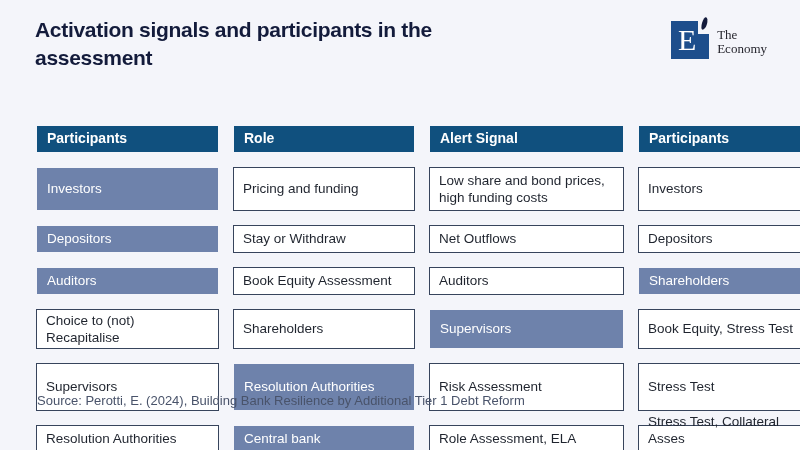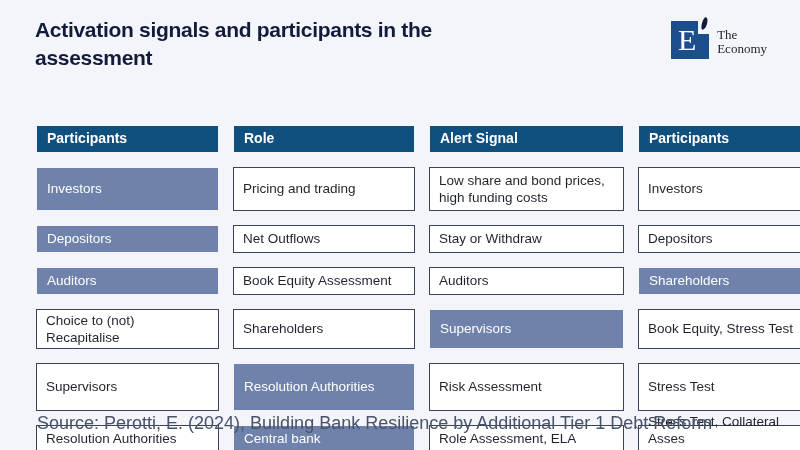--- a/index.html
+++ b/index.html
@@ -110,22 +110,22 @@
     background: #FFFFFF;
     color: #1F242E;
     box-shadow: 0 0 0 1px #37445C;
     padding: 0 9px;
   }
 
   
   .source {
     position: absolute;
     left: 37px;
-    top: 413px;
-    font-size: 18px;
+    top: 393px;
+    font-size: 13px;
     color: #49536A;
   }
 </style>
 </head>
 <body>
 
 <div class="slide">
 
   <h1 class="title">Activation signals and participants in the
 assessment</h1>
@@ -141,27 +141,27 @@
       <span>Economy</span>
     </div>
   </div>
 
   <div class="table" id="assessment-table">
       <div class="cell head">Participants</div>
       <div class="cell head">Role</div>
       <div class="cell head">Alert Signal</div>
       <div class="cell head">Participants</div>
       <div class="cell rowhead">Investors</div>
-      <div class="cell body">Pricing and trading</div>
+      <div class="cell body">Pricing and funding</div>
       <div class="cell body">Low share and bond prices,
 high funding costs</div>
       <div class="cell body">Investors</div>
       <div class="cell rowhead">Depositors</div>
+      <div class="cell body">Stay or Withdraw</div>
       <div class="cell body">Net Outflows</div>
-      <div class="cell body">Stay or Withdraw</div>
       <div class="cell body">Depositors</div>
       <div class="cell rowhead">Auditors</div>
       <div class="cell body">Book Equity Assessment</div>
       <div class="cell body">Auditors</div>
       <div class="cell rowhead">Shareholders</div>
       <div class="cell body">Choice to (not) Recapitalise</div>
       <div class="cell body">Shareholders</div>
       <div class="cell rowhead">Supervisors</div>
       <div class="cell body">Book Equity, Stress Test</div>
       <div class="cell body">Supervisors</div>

